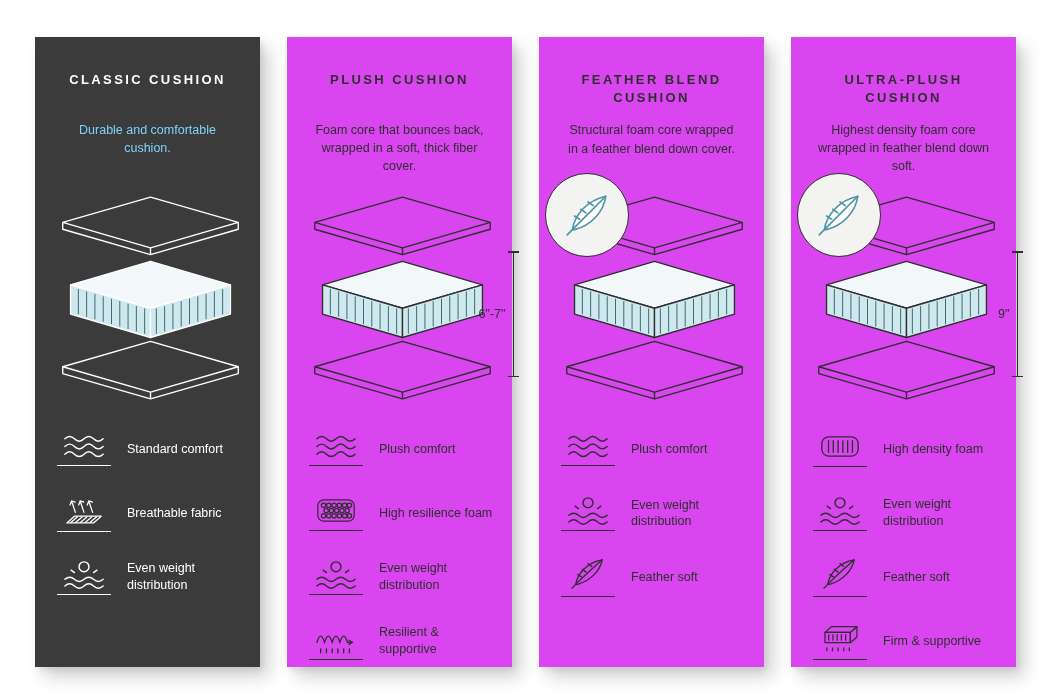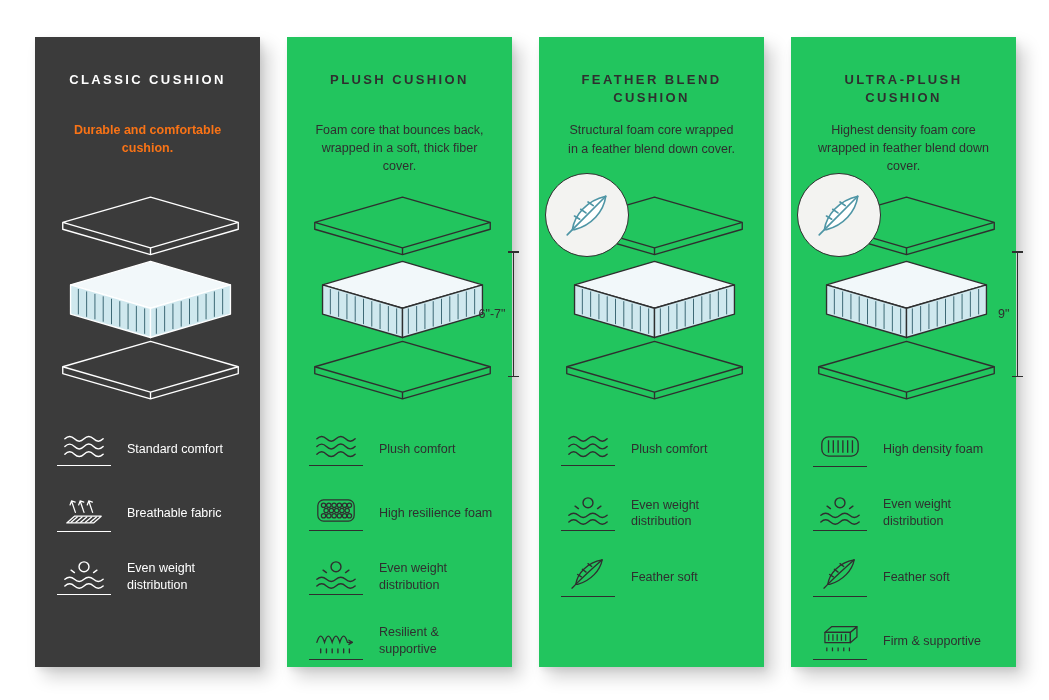--- a/index.html
+++ b/index.html
@@ -9,31 +9,31 @@
   }
   .board{
     display:flex;gap:27px;align-items:stretch;
     padding:37px 39px 33px 35px;box-sizing:border-box;
   }
   .card{
     width:225px;min-width:225px;height:630px;box-sizing:border-box;
     padding:26px 18px 16px;display:flex;flex-direction:column;
     box-shadow:9px 10px 16px rgba(0,0,0,0.18), 2px 3px 6px rgba(0,0,0,0.08);
   }
-  .card.light{background:#22c55e;color:#2f2f2f;}
+  .card.light{background:#d946ef;color:#2f2f2f;}
   .card.dark{background:#3b3b3b;color:#ffffff;}
   .card-title{
     text-align:center;font-weight:bold;font-size:13px;letter-spacing:2.4px;
     line-height:1.4;margin:8px 0 14px;min-height:36px;
   }
   .card-desc{
     text-align:center;font-size:12.5px;line-height:1.45;margin:0 6px;
     min-height:56px;
   }
-  .card.dark .card-desc{color:#f97316;font-weight:bold;}
+  .card.dark .card-desc{color:#7dd3fc;}
   .illustration{
     position:relative;width:195px;height:212px;margin:16px auto 24px;
     flex:0 0 auto;
   }
   .feather-badge{
     position:absolute;top:-20px;left:-12px;width:84px;height:84px;
     border-radius:50%;background:#f3f3f1;border:1.5px solid #2f2f2f;
     display:flex;align-items:center;justify-content:center;box-sizing:border-box;
   }
   .measure{
@@ -316,21 +316,21 @@
               <path d="M35,3 C26,11 16,20 7,29 L3,33"></path>
               <path d="M24,10 l-4,-3 M18,16 l-4,-3 M13,21 l-4,-2.5"></path>
             </svg>
           </span>
     <span class="feature-label">Feather soft</span>
   </div>
       </div>
   </section>
     <section class="card light">
     <h2 class="card-title">ULTRA-PLUSH CUSHION</h2>
-    <p class="card-desc">Highest density foam core wrapped in feather blend down cover.</p>
+    <p class="card-desc">Highest density foam core wrapped in feather blend down soft.</p>
     <div class="illustration">
         <svg viewBox="0 0 200 215" width="195" height="210" style="display:block">
           <g fill="none" stroke="currentColor" stroke-width="1.4" stroke-linejoin="round">
             <path d="M100,4 L190,30 L100,56 L10,30 Z"></path>
             <path d="M10,30 L10,37 L100,63 L190,37 L190,30"></path>
             <path d="M100,56 L100,63"></path>
             <path d="M100,70 L182,94 L100,118 L18,94 Z" fill="#f2f8fa"></path>
             <path d="M18,94 L18,124 L100,148 L100,118 Z" fill="#cfe8ee"></path>
             <path d="M182,94 L182,124 L100,148 L100,118 Z" fill="#cfe8ee"></path>
           </g>

